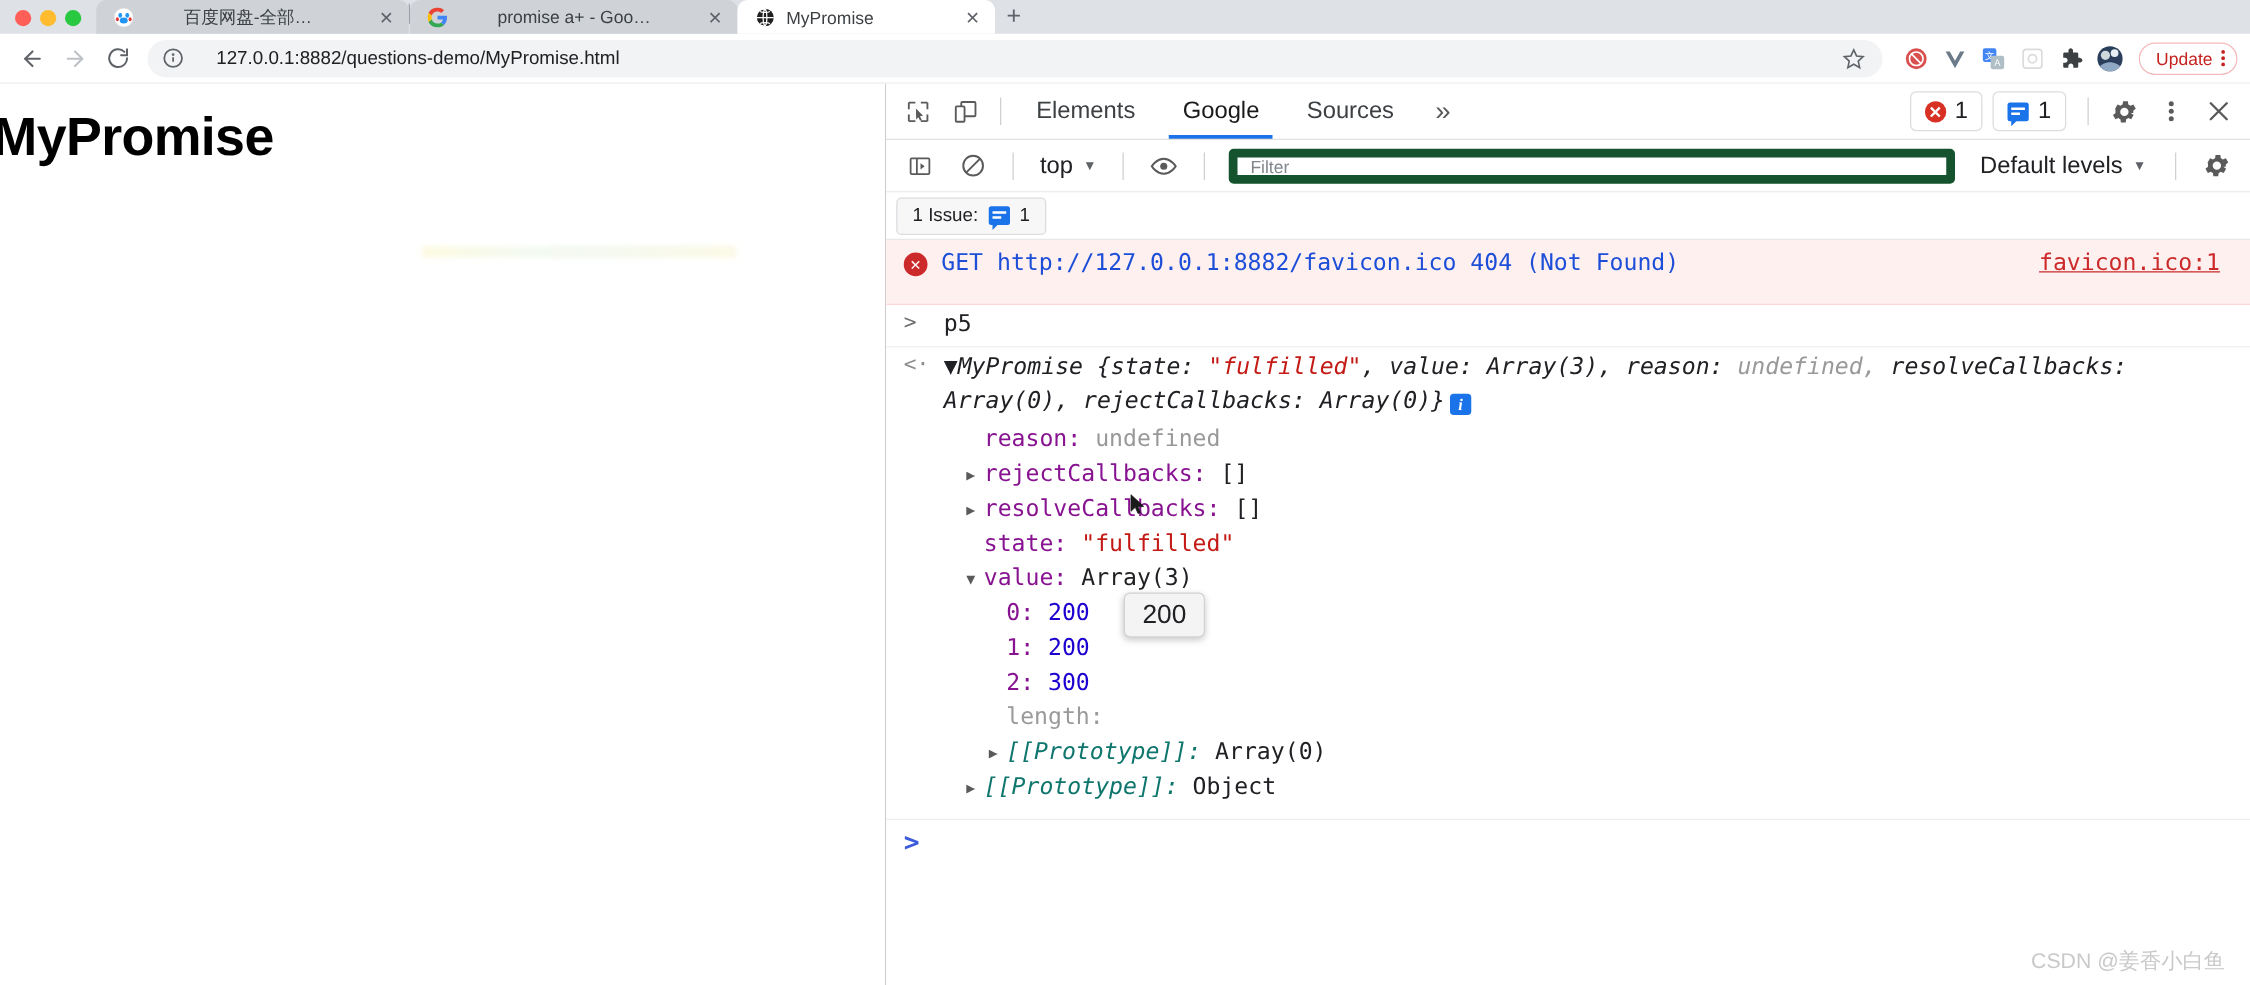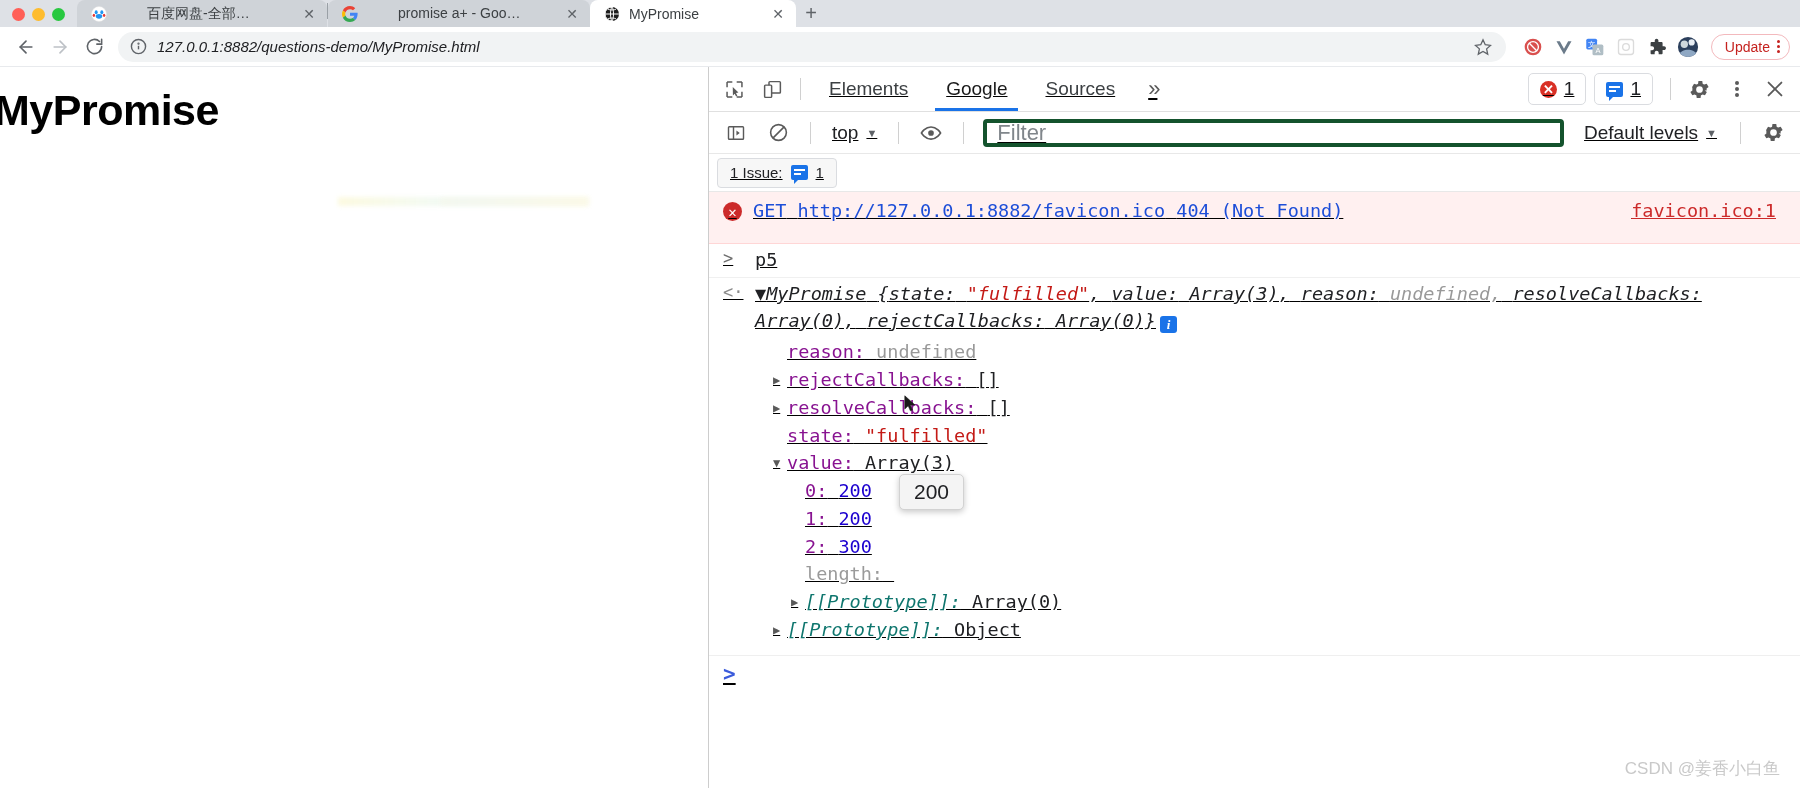--- a/index.html
+++ b/index.html
@@ -84,22 +84,21 @@
   .nav-btn.disabled { color: #bdc1c6; }
   .omnibox {
     flex: 1;
     height: 30px;
     background: #f1f3f4;
     border-radius: 16px;
     display: flex;
     align-items: center;
     padding: 0 12px;
     margin: 0 6px 0 6px;
-    gap: 10px;
-    font-style: italic;
+    gap: 26px;
   }
   .omnibox .url {
     font-size: 15px; color: #202124;
     white-space: nowrap; overflow: hidden; text-overflow: ellipsis;
     flex: 1;
   }
   .star-btn { width: 22px; height: 22px; display:flex; align-items:center; justify-content:center; color: #5f6368; flex: none;}
   .ext-icons { display: flex; align-items: center; gap: 9px; padding-left: 8px; }
   .ext-icon { width: 22px; height: 22px; display: flex; align-items: center; justify-content: center; flex:none; }
   .update-btn {
@@ -153,21 +152,20 @@
   }
 
   
   .devtools {
     flex: 1;
     background: #ffffff;
     border-left: 1px solid #cdcdcd;
     display: flex;
     flex-direction: column;
     font-family: "Liberation Sans", sans-serif;
-    text-decoration: underline;
   }
 
   .dt-tabbar {
     height: 45px;
     display: flex;
     align-items: center;
     border-bottom: 1px solid #e0e0e0;
     padding: 0 6px;
     background: #fff;
     flex: none;
@@ -244,24 +242,24 @@
     display: flex; align-items: center; gap: 8px;
     font-size: 19px; color: #202124;
     padding: 0 8px;
     white-space: nowrap;
     text-align: center;
   }
   .caret { font-size: 11px; color: #5f6368; }
   .filter-input {
     flex: 1;
     height: 28px;
-    border: 4px solid #14532d;
+    border: 7px solid #14532d;
     border-radius: 4px;
     padding: 0 10px;
-    font-size: 22px;
+    font-size: 14px;
     color: #202124;
     font-family: "Liberation Sans", sans-serif;
     margin: 0 6px;
     min-width: 0;
     background: #fff;
   }
   .filter-input::placeholder { color: #80868b; }
   .levels {
     font-size: 19px; color: #202124;
     display: flex; align-items: center; gap: 8px;

